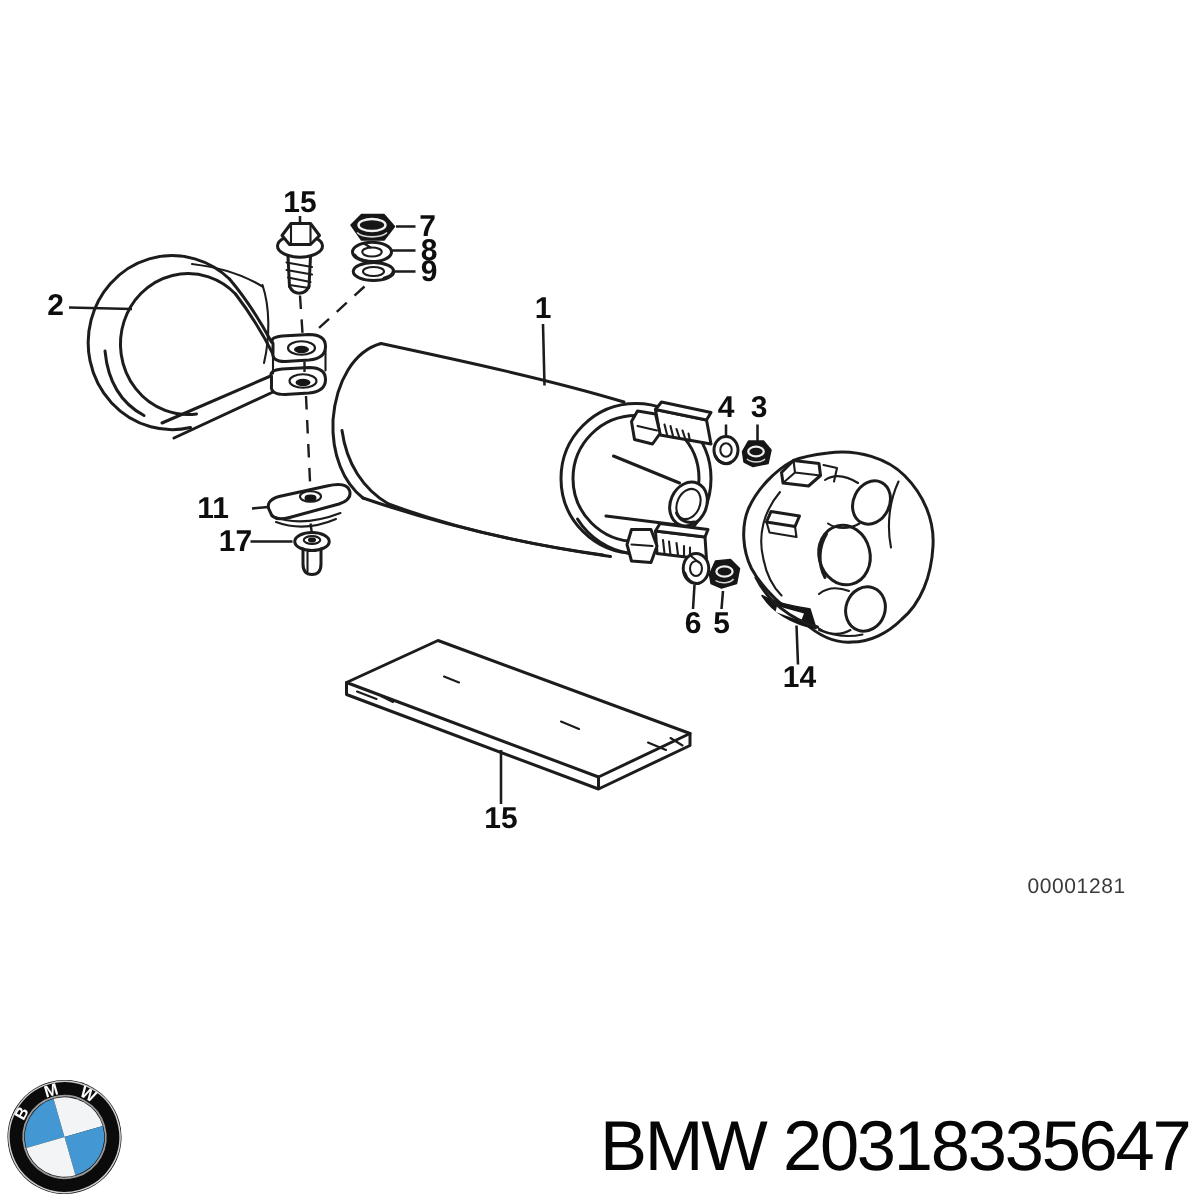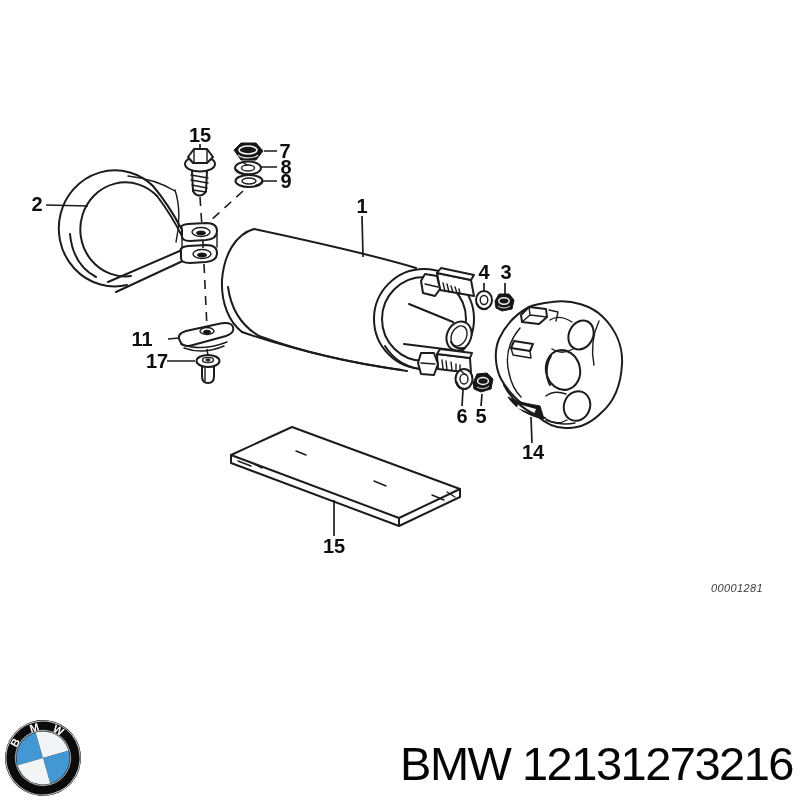--- a/index.html
+++ b/index.html
@@ -13,23 +13,22 @@
   .sf{stroke:#1c1c1c;stroke-width:2;fill:#ffffff;stroke-linecap:round;stroke-linejoin:round;}
   .thin{stroke-width:1.4;}
   .dk{fill:#161616;stroke:#161616;stroke-width:1;stroke-linejoin:round;}
   .dash{stroke:#1c1c1c;stroke-width:1.6;fill:none;stroke-dasharray:9 7;}
   .lead{stroke:#1c1c1c;stroke-width:1.7;fill:none;}
   .callout{
     position:absolute;transform:translate(-50%,-50%);
     font-weight:bold;font-size:20px;color:#0e0e0e;line-height:1;white-space:nowrap;
   }
   .dwg-no{
-    position:absolute;left:711px;top:582px;font-size:11px;color:#3a3a3a;
+    position:absolute;left:685px;top:582px;font-size:14px;color:#3a3a3a;
     letter-spacing:0.4px;
-    font-style:italic;
   }
   .caption{
     position:absolute;right:7px;top:736px;font-size:47px;letter-spacing:-1.5px;
     color:#060606;white-space:nowrap;
   }
   .logo{position:absolute;left:2px;top:716px;}
 </style>
 </head>
 <body>
 
@@ -221,15 +220,15 @@
       <path d="M 41 42 L 41 15.5 A 26.5 26.5 0 0 0 14.5 42 Z" fill="#4397d2"></path>
       <path d="M 41 42 L 67.5 42 A 26.5 26.5 0 0 0 41 15.5 Z" fill="#f2f4f6"></path>
       <path d="M 41 42 L 41 68.5 A 26.5 26.5 0 0 0 67.5 42 Z" fill="#4397d2"></path>
       <path d="M 41 42 L 14.5 42 A 26.5 26.5 0 0 0 41 68.5 Z" fill="#f2f4f6"></path>
       <text x="18.4" y="19.4" transform="rotate(-45 18.4 19.4)" text-anchor="middle" dominant-baseline="central" font-size="11" font-weight="bold" fill="#ffffff">B</text>
       <text x="41" y="10.5" text-anchor="middle" dominant-baseline="central" font-size="11" font-weight="bold" fill="#ffffff">M</text>
       <text x="63.6" y="19.4" transform="rotate(45 63.6 19.4)" text-anchor="middle" dominant-baseline="central" font-size="11" font-weight="bold" fill="#ffffff">W</text>
     </g>
   </svg>
 
-  <div class="caption">BMW 12131273216</div>
+  <div class="caption">BMW 20318335647</div>
 
 </div>
 
 </body></html>

